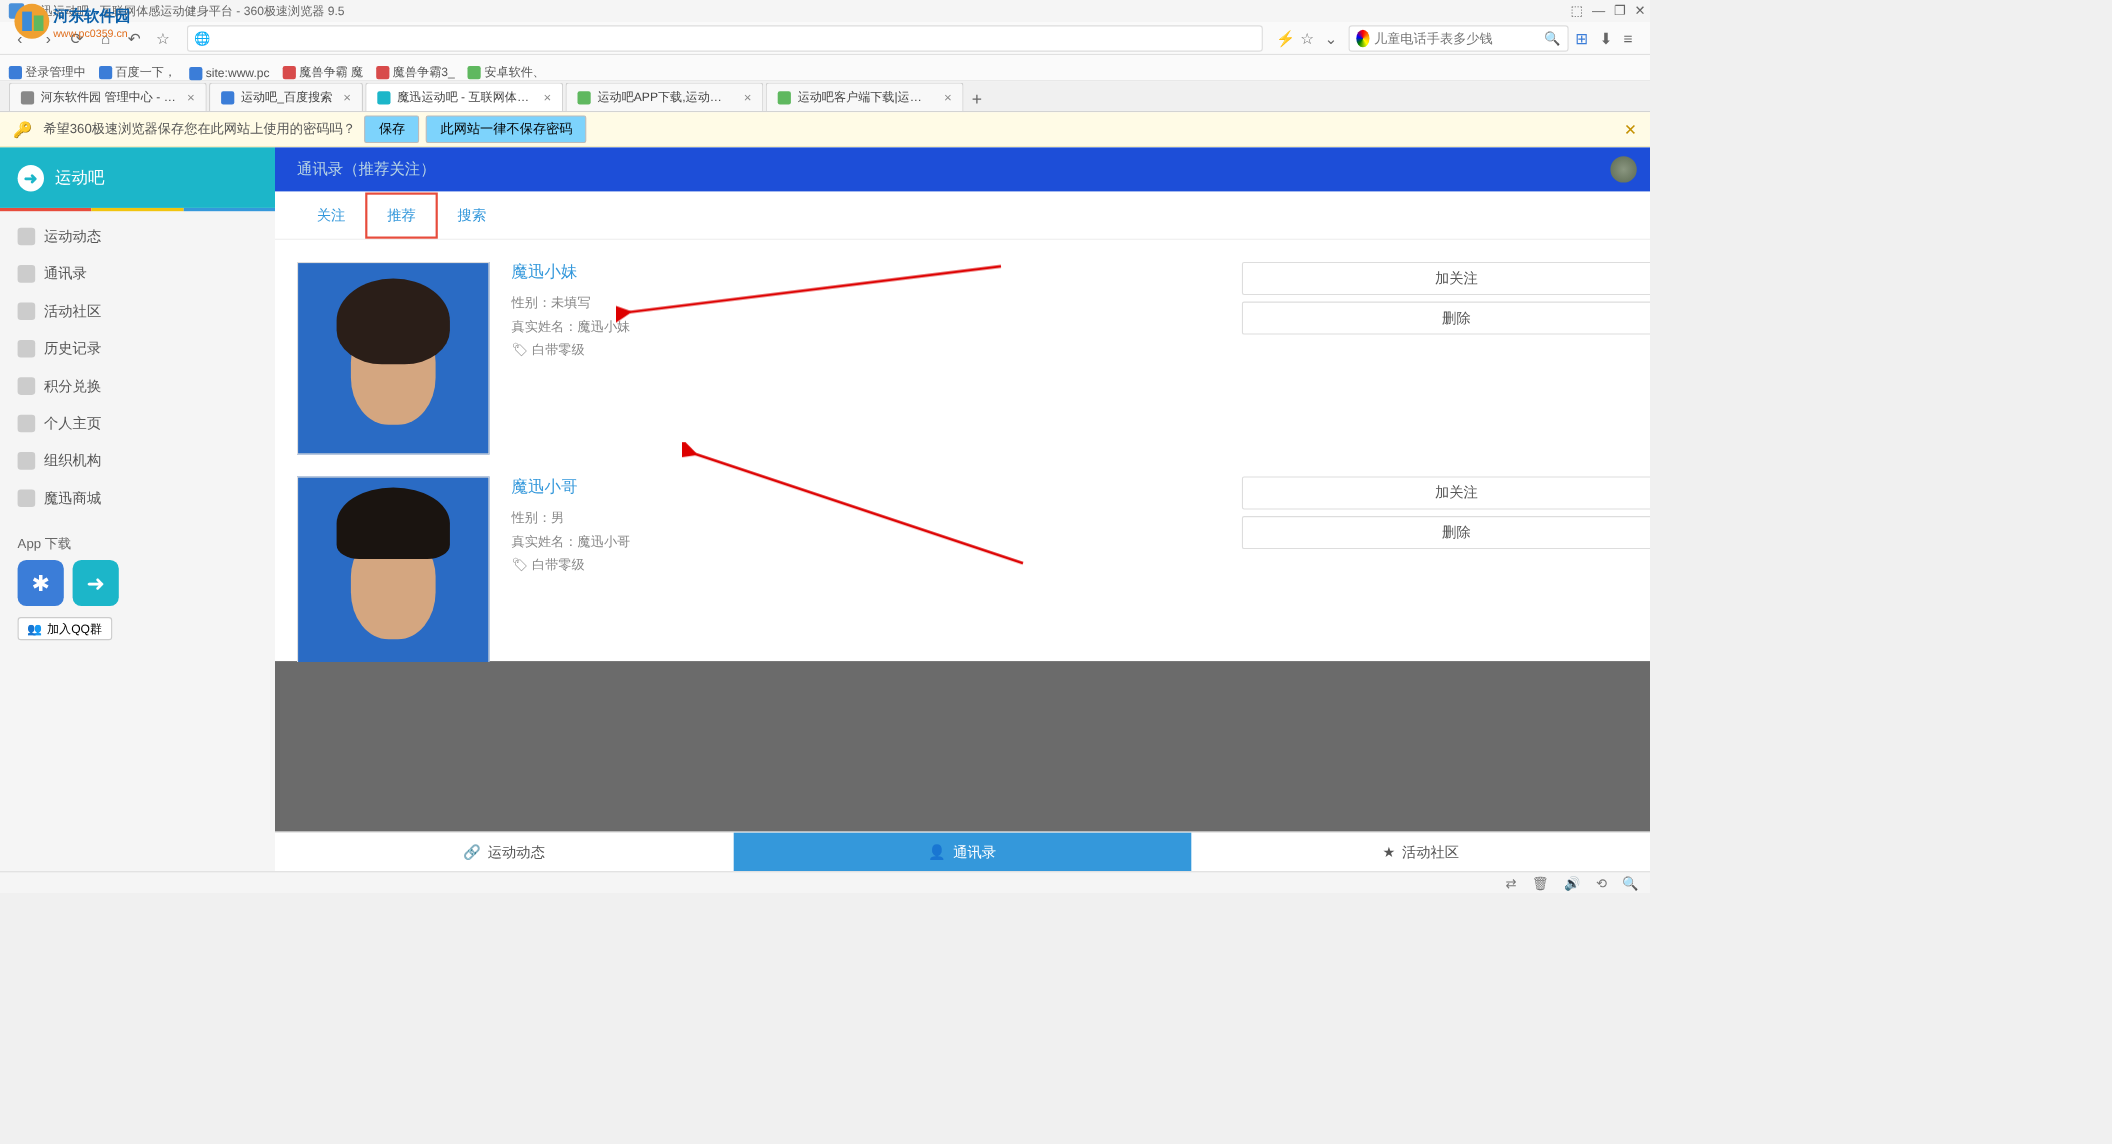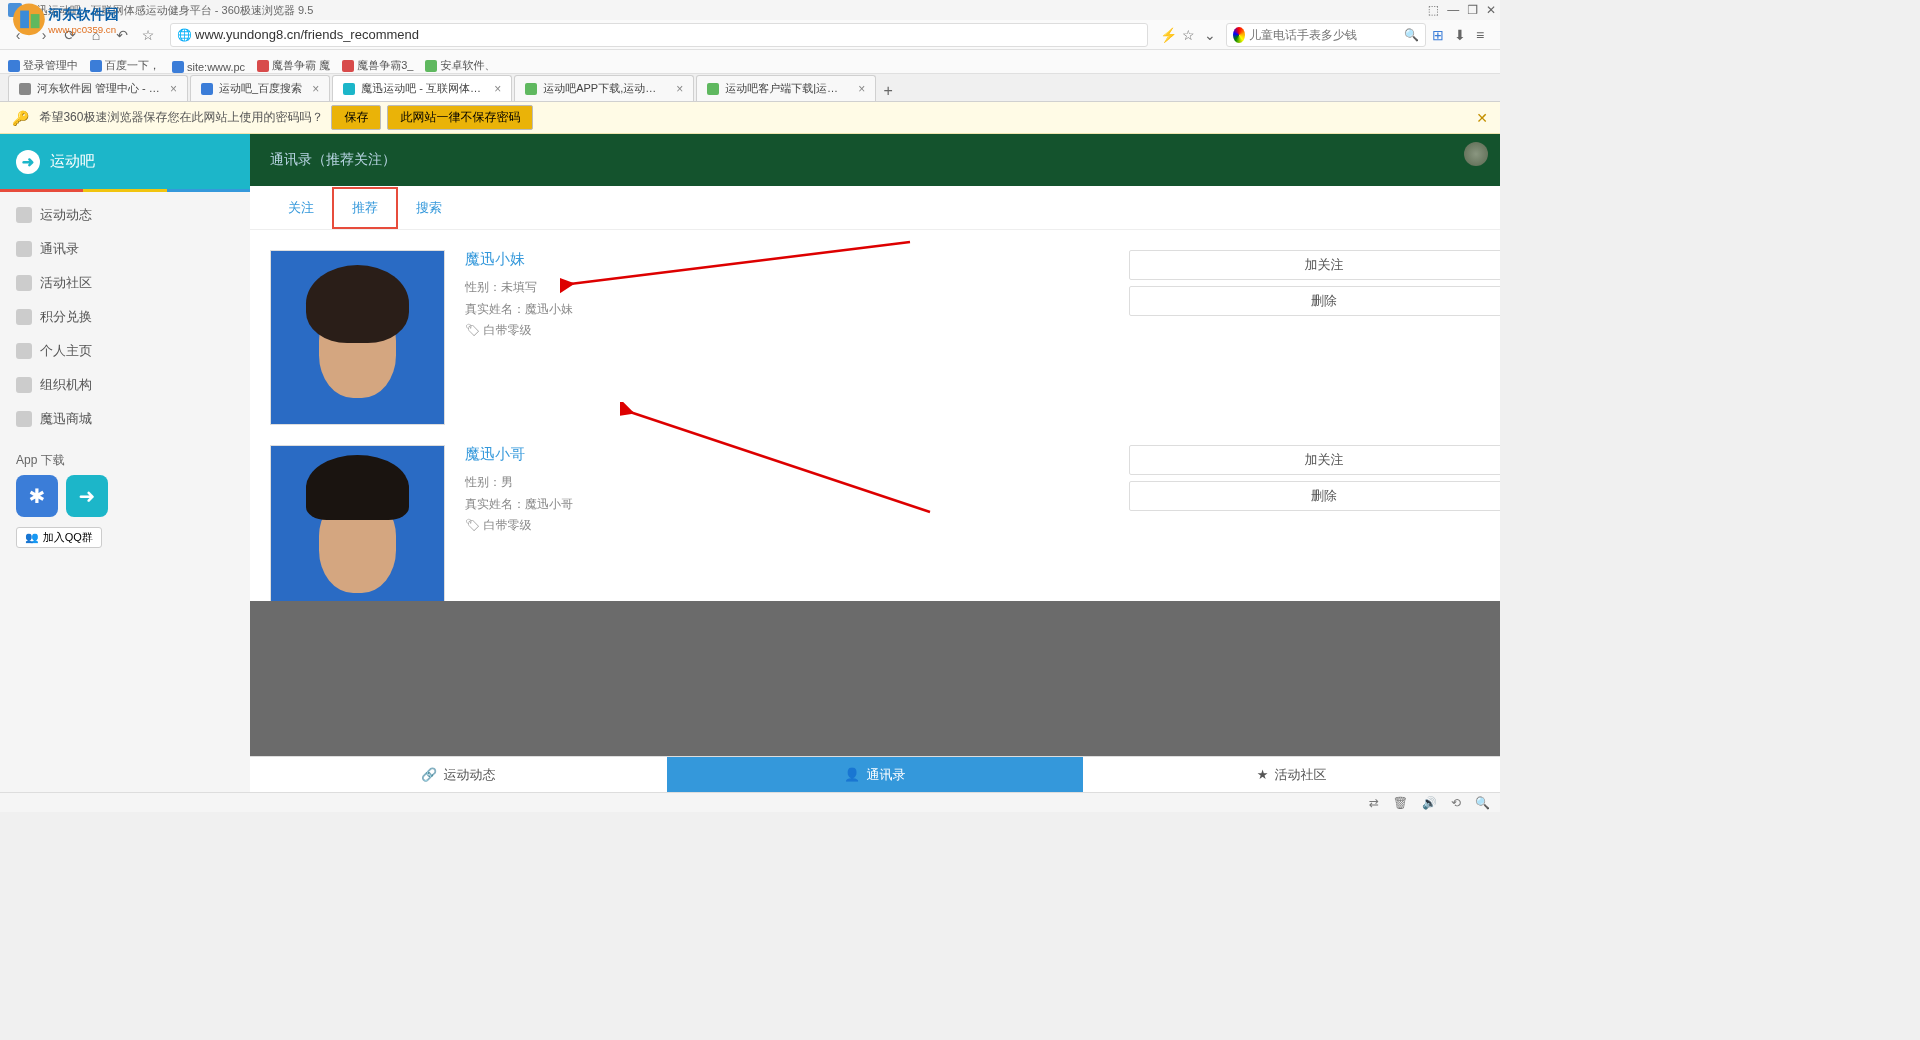--- a/index.html
+++ b/index.html
@@ -44,21 +44,21 @@
 .tab.active { background: #fff; }
 .tab-icon { width: 12px; height: 12px; border-radius: 2px; flex-shrink: 0; }
 .tab-label { white-space: nowrap; overflow: hidden; text-overflow: ellipsis; color: #444; }
 .tab-close { color: #888; font-size: 12px; margin-left: 4px; }
 .tab-add { width: 20px; height: 20px; display: flex; align-items: center; justify-content: center; cursor: pointer; color: #666; }
 
 
 .pwdbar { height: 32px; background: #fffbe6; display: flex; align-items: center; padding: 0 12px; font-size: 12px; border-bottom: 1px solid #f0e5b0; position: relative; }
 .key-icon { color: #d4a700; margin-right: 10px; font-size: 14px; }
 .pwdbar-text { color: #555; margin-right: 8px; }
-.pwdbar-btn { border: 1px solid #bbb; background: #eab308; padding: 3px 12px; margin-right: 6px; font-size: 12px; cursor: pointer; border-radius: 2px; }
+.pwdbar-btn { border: 1px solid #bbb; background: #7dd3fc; padding: 3px 12px; margin-right: 6px; font-size: 12px; cursor: pointer; border-radius: 2px; }
 .pwdbar-close { position: absolute; right: 12px; color: #c49000; cursor: pointer; font-size: 14px; }
 
 
 .main { display: flex; height: calc(100% - 134px - 20px); }
 .sidebar { width: 250px; background: #f5f5f5; }
 .sb-header { height: 55px; background: #1cb6c9; display: flex; align-items: center; padding: 0 16px; color: #fff; font-size: 15px; position: relative; }
 .sb-logo { width: 24px; height: 24px; background: #fff; border-radius: 50%; margin-right: 10px; display: flex; align-items: center; justify-content: center; color: #1cb6c9; font-weight: bold; }
 .sb-accent { height: 3px; display: flex; }
 .sb-accent div { flex: 1; }
 .sb-accent div:nth-child(1){background:#e74c3c}.sb-accent div:nth-child(2){background:#f1c40f}.sb-accent div:nth-child(3){background:#3498db}
@@ -67,21 +67,21 @@
 .sb-item-icon { width: 16px; height: 16px; background: #ccc; border-radius: 3px; }
 .sb-section { padding: 10px 16px 6px; font-size: 12px; color: #666; }
 .app-icons { display: flex; gap: 8px; padding: 0 16px; }
 .app-icon { width: 42px; height: 42px; border-radius: 8px; display: flex; align-items: center; justify-content: center; color: #fff; font-size: 20px; }
 .app-icon.blue1 { background: #3b7dd8; }
 .app-icon.blue2 { background: #1cb6c9; }
 .qq-btn { margin: 10px 16px; display: inline-flex; align-items: center; gap: 4px; border: 1px solid #ccc; padding: 2px 8px; font-size: 11px; border-radius: 3px; cursor: pointer; background: #fff; }
 
 
 .content { flex: 1; display: flex; flex-direction: column; background: #fff; position: relative; }
-.content-header { height: 52px; background: #14532d; display: flex; align-items: center; padding: 0 20px; color: #b8d4e3; font-size: 14px; position: relative; }
+.content-header { height: 40px; background: #1d4ed8; display: flex; align-items: center; padding: 0 20px; color: #b8d4e3; font-size: 14px; position: relative; }
 .avatar-round { position: absolute; right: 12px; top: 8px; width: 24px; height: 24px; border-radius: 50%; background: radial-gradient(#8a9680, #5a6850); }
 .content-tabs { height: 44px; display: flex; align-items: center; padding: 0 20px; gap: 0; border-bottom: 1px solid #eee; }
 .ctab { padding: 10px 18px; font-size: 13px; color: #3498db; cursor: pointer; position: relative; }
 .ctab.active { border: 2px solid #e74c3c; }
 .friend-list { padding: 10px 20px; overflow-y: auto; flex: 1; }
 .friend-card { display: flex; padding: 10px 0; }
 .friend-avatar { width: 175px; height: 175px; background: #2a6bc4; flex-shrink: 0; border: 1px solid #ddd; position: relative; overflow: hidden; }
 .friend-info { flex: 1; padding: 0 20px; }
 .friend-name { color: #3498db; font-size: 15px; margin-bottom: 8px; cursor: pointer; }
 .friend-meta { font-size: 12px; color: #888; line-height: 1.8; }
@@ -134,21 +134,20 @@
 
   <div class="navbar">
     <div class="nav-btn">‹</div>
     <div class="nav-btn">›</div>
     <div class="nav-btn">⟳</div>
     <div class="nav-btn">⌂</div>
     <div class="nav-btn">↶</div>
     <div class="nav-btn">☆</div>
     <div class="urlbar">
       <span class="urlbar-icon">🌐</span>
-      <input value="www.yundong8.cn/friends_recommend" style="">
     </div>
     <div class="nav-right">
       <span class="ext-icon">⚡</span>
       <span class="ext-icon">☆</span>
       <span class="ext-icon">⌄</span>
       <div class="searchbox">
         <div class="searchbox-icon"></div>
         <input placeholder="儿童电话手表多少钱" style="">
         <span class="search-icon">🔍</span>
       </div>
@@ -238,20 +237,24 @@
             <div class="sb-item-icon"></div>
             <span>运动动态</span>
           </div>
         <div class="sb-item">
             <div class="sb-item-icon"></div>
             <span>通讯录</span>
           </div>
         <div class="sb-item">
             <div class="sb-item-icon"></div>
             <span>活动社区</span>
+          </div>
+        <div class="sb-item">
+            <div class="sb-item-icon"></div>
+            <span>历史记录</span>
           </div>
         <div class="sb-item">
             <div class="sb-item-icon"></div>
             <span>积分兑换</span>
           </div>
         <div class="sb-item">
             <div class="sb-item-icon"></div>
             <span>个人主页</span>
           </div>
         <div class="sb-item">

